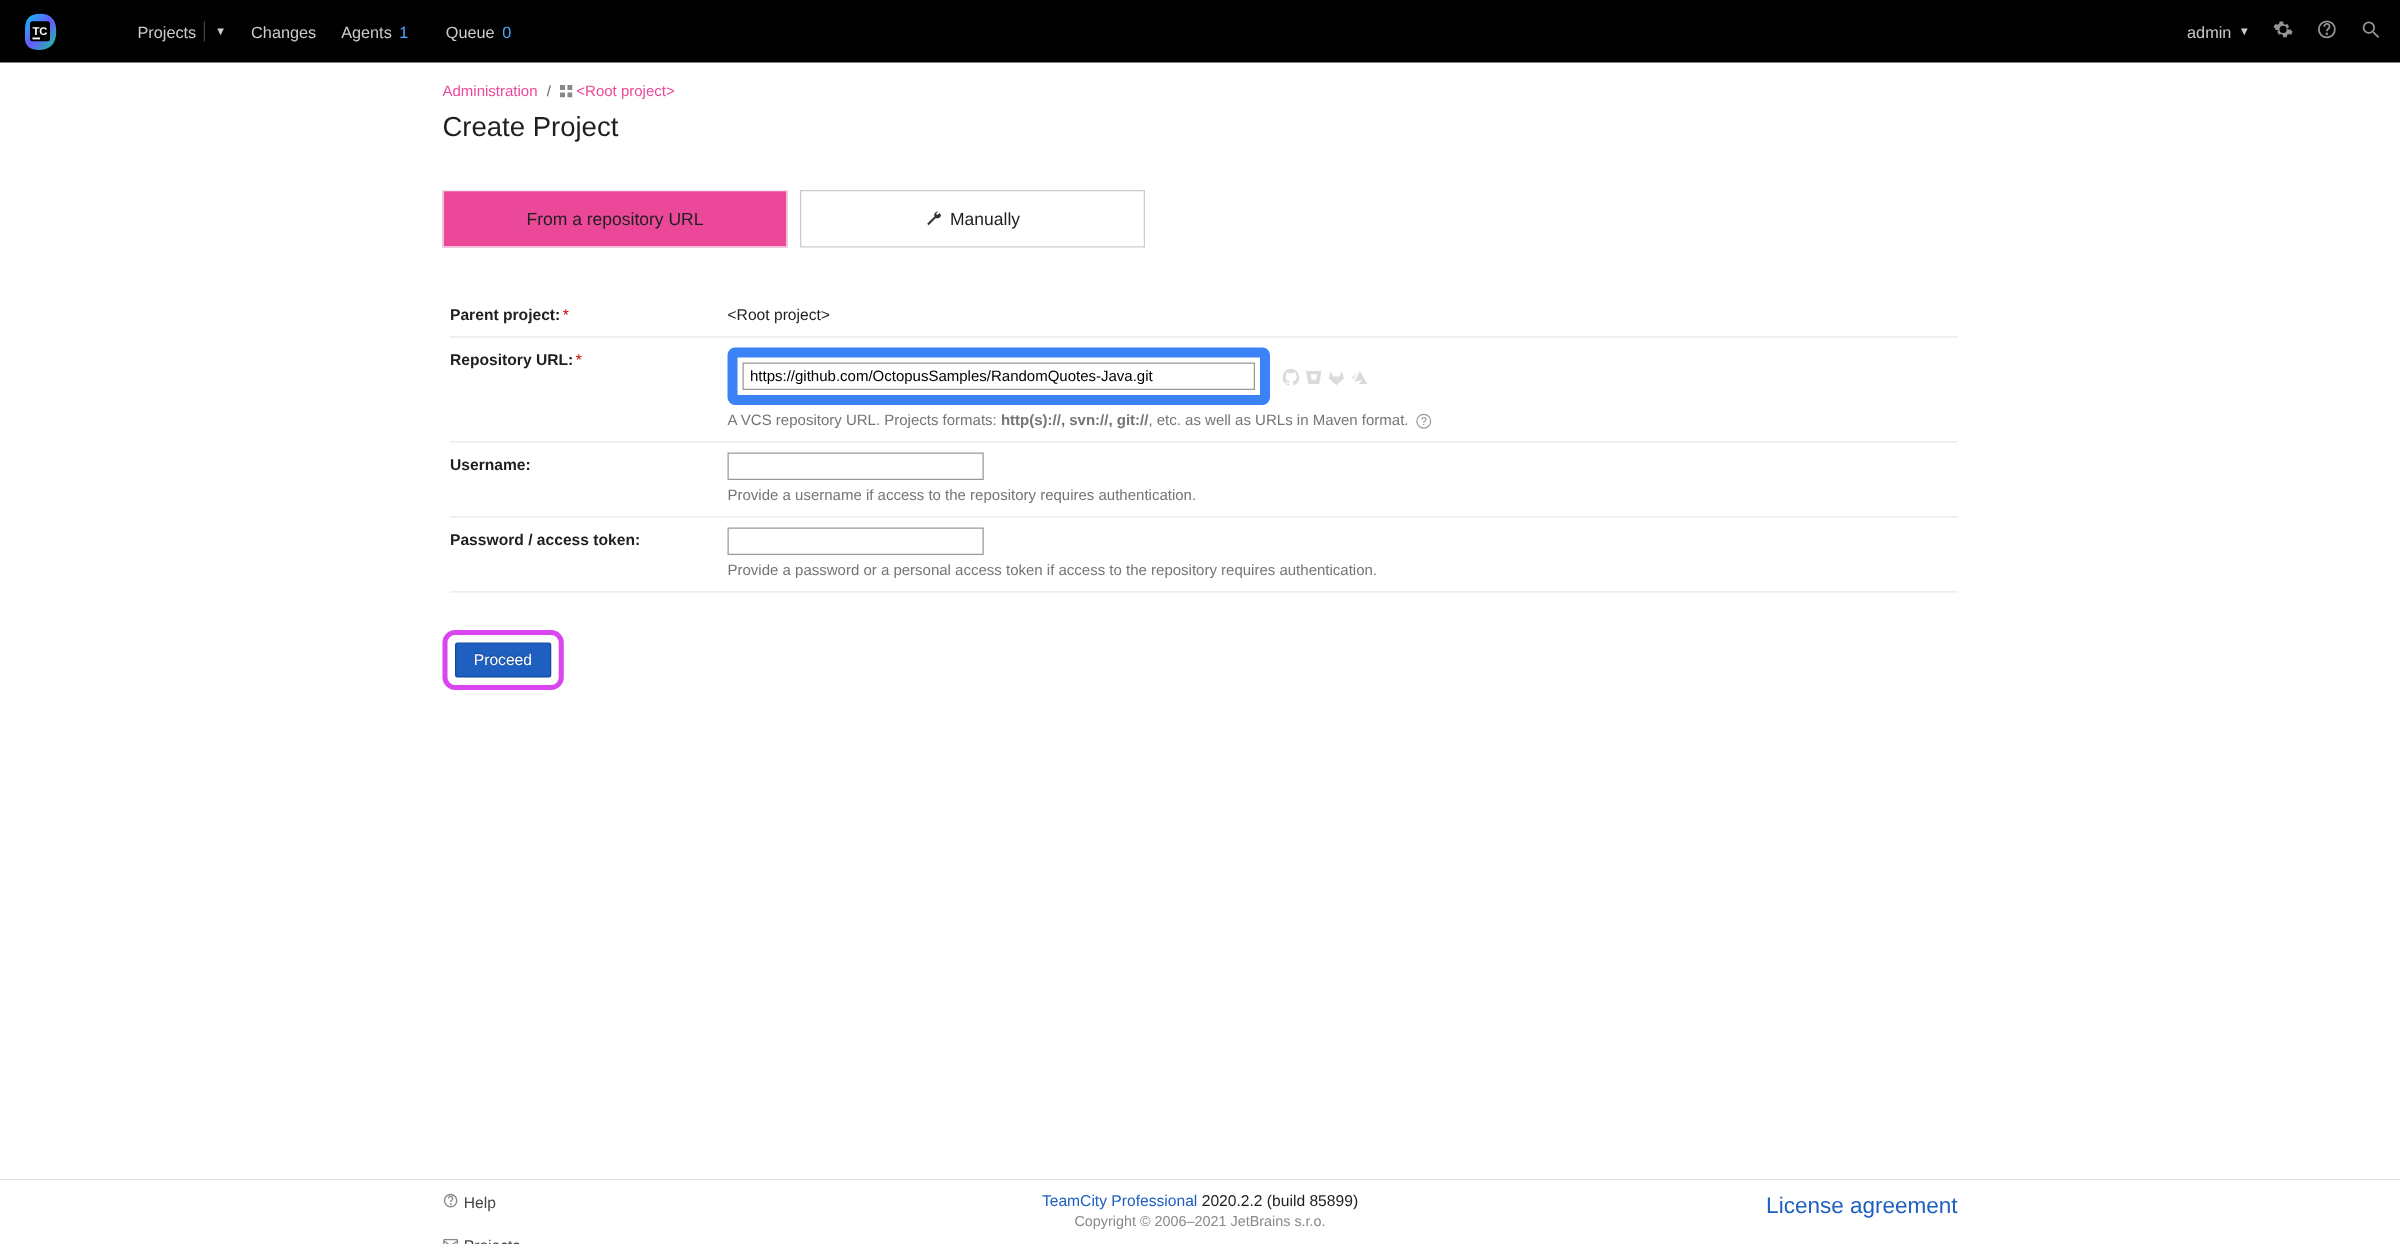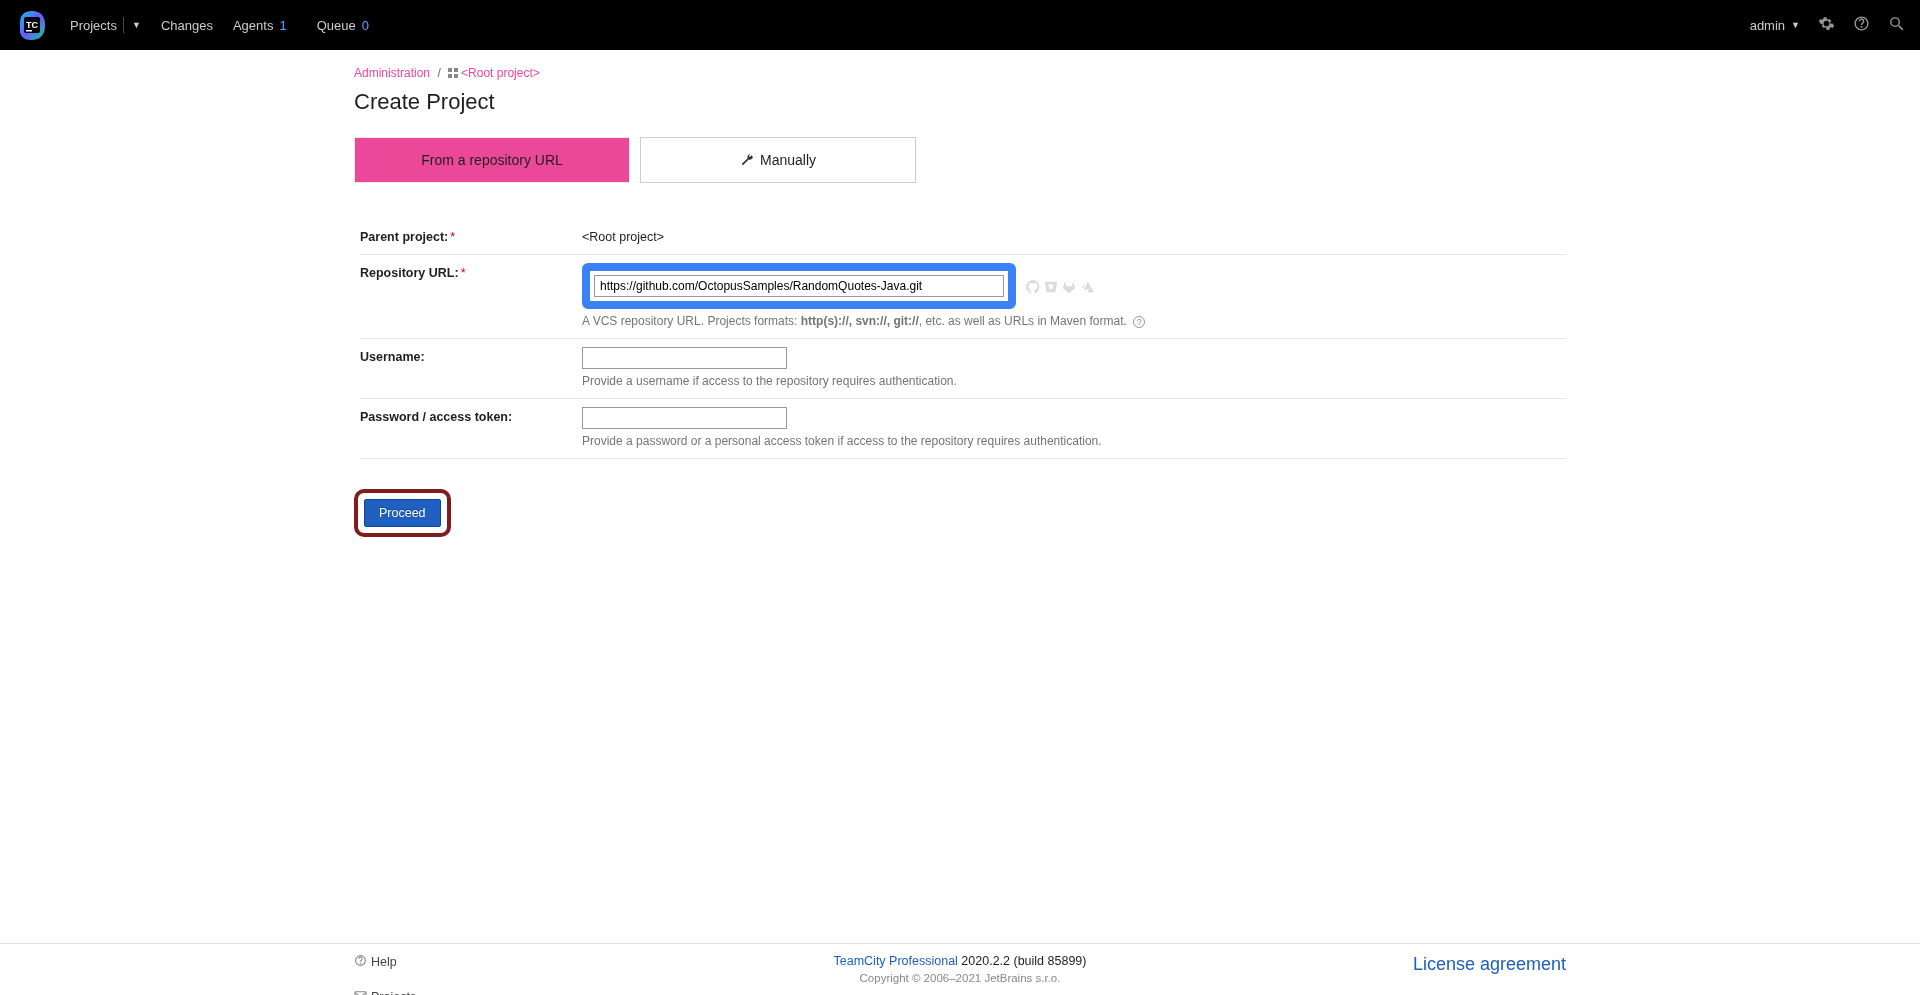--- a/index.html
+++ b/index.html
@@ -11,20 +11,21 @@
     }
     
     
     .header {
       background: #000;
       height: 50px;
       display: flex;
       align-items: center;
       padding: 0 15px;
       color: #fff;
+      gap: 40px;
     }
     .logo {
       width: 35px;
       height: 35px;
       margin-right: 20px;
       position: relative;
     }
     .nav-items {
       display: flex;
       align-items: center;
@@ -75,21 +76,21 @@
     .breadcrumb a { color: #ec4899; text-decoration: none; }
     .breadcrumb .sep { margin: 0 4px; }
     .bc-icon {
       display: inline-block;
       margin-right: 3px;
       vertical-align: -1px;
     }
     .page-title {
       font-size: 22px;
       font-weight: 400;
-      margin-bottom: 22px;
+      margin-bottom: 37px;
     }
     
     
     .tab-row { display: flex; gap: 10px; margin-bottom: 36px; }
     .tab {
       width: 276px;
       height: 46px;
       border: 1px solid #ccc;
       display: flex;
       align-items: center;
@@ -174,21 +175,21 @@
       color: #fff;
       border: 1px solid #0d4a9e;
       padding: 6px 14px;
       font-size: 12.5px;
       border-radius: 2px;
       cursor: pointer;
       text-shadow: 0 -1px 0 rgba(0,0,0,0.3);
     }
     .highlight-btn {
       display: inline-block;
-      border: 4px solid #7f1d1d;
+      border: 4px solid #d946ef;
       border-radius: 10px;
       padding: 6px;
     }
     
     
     .footer {
       position: fixed;
       bottom: 0;
       left: 0;
       right: 0;

